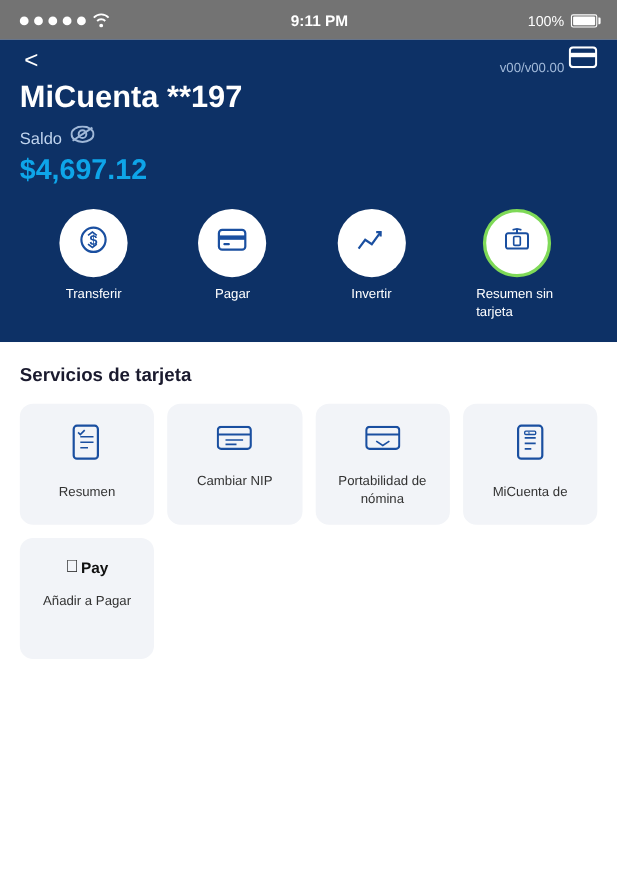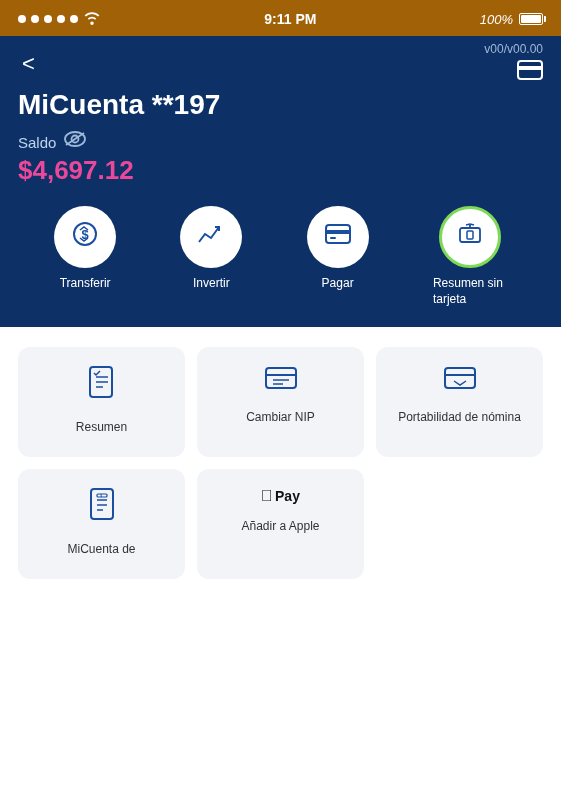--- a/index.html
+++ b/index.html
@@ -8,42 +8,42 @@
       width: 561px;
       height: 811px;
       font-family: -apple-system, BlinkMacSystemFont, 'Helvetica Neue', Arial, sans-serif;
       background: #f0f0f5;
       overflow: hidden;
       position: relative;
     }
 
     
     .status-bar {
-      background: #a16207;
+      background: #737373;
       display: flex;
       justify-content: space-between;
       align-items: center;
       padding: 8px 18px 6px;
       height: 36px;
     }
     .status-dots {
       display: flex; gap: 5px;
     }
     .status-dot {
       width: 8px; height: 8px;
       background: white; border-radius: 50%;
     }
     .status-wifi {
       color: white; font-size: 14px;
     }
     .status-time {
       color: white; font-size: 14px; font-weight: 600;
     }
     .status-right {
-      display: flex; align-items: center; gap: 6px; font-style: italic;
+      display: flex; align-items: center; gap: 6px;
     }
     .status-battery-pct {
       color: white; font-size: 13px;
     }
     .battery-icon {
       width: 24px; height: 12px;
       border: 1.5px solid white; border-radius: 2px;
       position: relative;
       display: inline-flex; align-items: center; padding: 1px;
     }
@@ -65,21 +65,21 @@
     }
     .header-top-row {
       display: flex; justify-content: space-between; align-items: center;
       margin-bottom: 4px;
     }
     .back-btn {
       color: white; font-size: 22px; cursor: pointer; line-height: 1;
       padding: 2px 4px;
     }
     .header-right-area {
-      display: flex; flex-direction: column; align-items: flex-end; gap: 4px;
+      display: flex; align-items: flex-end; gap: 4px;
     }
     .balance-hidden-text {
       color: #a0b8d8; font-size: 12px;
     }
     .card-icon-btn {
       color: white; font-size: 20px; cursor: pointer;
     }
 
     .account-title {
       color: white; font-size: 28px; font-weight: 700; margin-bottom: 10px;
@@ -88,21 +88,21 @@
     .balance-label-row {
       display: flex; align-items: flex-end; gap: 8px; margin-bottom: 4px;
     }
     .balance-label {
       color: #c0d4ee; font-size: 15px;
     }
     .eye-icon {
       color: #a0b8d8; font-size: 16px;
     }
     .balance-amount {
-      color: #ec4899; font-size: 26px; font-weight: 600; margin-bottom: 20px;
+      color: #0ea5e9; font-size: 26px; font-weight: 600; margin-bottom: 20px;
     }
 
     
     .actions-row {
       display: flex; justify-content: space-around; align-items: flex-start;
       padding: 0 4px;
     }
     .action-item {
       display: flex; flex-direction: column; align-items: center; gap: 8px;
       cursor: pointer;
@@ -128,21 +128,21 @@
       padding: 20px 18px;
       height: calc(811px - 36px - 260px);
       overflow-y: auto;
     }
 
     .section-title {
       font-size: 17px; font-weight: 600; color: #1a1a2e; margin-bottom: 16px;
     }
 
     .cards-grid {
-      display: grid; grid-template-columns: repeat(3, 1fr);
+      display: grid; grid-template-columns: repeat(4, 1fr);
       gap: 12px;
     }
 
     .card-item {
       background: #f2f4f8;
       border-radius: 12px;
       padding: 18px 10px 14px;
       display: flex; flex-direction: column; align-items: center; gap: 14px;
       cursor: pointer;
       min-height: 110px;
@@ -229,40 +229,40 @@
             <path d="M9 18 l4 3 l4-3" stroke="#1a4fa0" stroke-width="1.5" fill="none"></path>
           </svg>
         </span>
       </div>
       <span class="action-label">Transferir</span>
     </div>
 
     <div class="action-item">
       <div class="action-circle">
         <span class="action-icon">
-          <svg width="28" height="24" viewBox="0 0 28 24" fill="none">
-            <polyline points="2,20 8,12 14,16 22,5" stroke="#1a4fa0" stroke-width="2" fill="none"></polyline>
-            <polyline points="18,5 22,5 22,9" stroke="#1a4fa0" stroke-width="2" fill="none"></polyline>
-          </svg>
-        </span>
-      </div>
-      <span class="action-label">Invertir</span>
-    </div>
-
-    <div class="action-item">
-      <div class="action-circle">
-        <span class="action-icon">
           <svg width="28" height="22" viewBox="0 0 28 22" fill="none">
             <rect x="2" y="2" width="24" height="18" rx="3" stroke="#1a4fa0" stroke-width="2"></rect>
             <rect x="2" y="7" width="24" height="4" fill="#1a4fa0"></rect>
             <rect x="6" y="14" width="6" height="2" rx="1" fill="#1a4fa0"></rect>
           </svg>
         </span>
       </div>
       <span class="action-label">Pagar</span>
+    </div>
+
+    <div class="action-item">
+      <div class="action-circle">
+        <span class="action-icon">
+          <svg width="28" height="24" viewBox="0 0 28 24" fill="none">
+            <polyline points="2,20 8,12 14,16 22,5" stroke="#1a4fa0" stroke-width="2" fill="none"></polyline>
+            <polyline points="18,5 22,5 22,9" stroke="#1a4fa0" stroke-width="2" fill="none"></polyline>
+          </svg>
+        </span>
+      </div>
+      <span class="action-label">Invertir</span>
     </div>
 
     <div class="action-item">
       <div class="action-circle highlighted">
         <span class="action-icon">
           <svg width="28" height="28" viewBox="0 0 28 28" fill="none">
             <rect x="4" y="8" width="20" height="14" rx="2" stroke="#1a4fa0" stroke-width="1.8"></rect>
             <rect x="11" y="11" width="6" height="8" rx="1" stroke="#1a4fa0" stroke-width="1.5"></rect>
             <line x1="14" y1="4" x2="14" y2="8" stroke="#1a4fa0" stroke-width="1.8"></line>
             <line x1="10" y1="5" x2="14" y2="4" stroke="#1a4fa0" stroke-width="1.5"></line>
@@ -270,20 +270,21 @@
           </svg>
         </span>
       </div>
       <span class="action-label">Resumen sin tarjeta</span>
     </div>
 
   </div>
 </div>
 
 <div class="main-content">
+  <div class="section-title">Servicios de tarjeta</div>
 
   <div class="cards-grid">
 
     <div class="card-item">
       <span class="card-item-icon">
         <svg width="30" height="34" viewBox="0 0 30 34" fill="none">
           <rect x="3" y="2" width="22" height="30" rx="3" stroke="#1a4fa0" stroke-width="2"></rect>
           <line x1="9" y1="12" x2="21" y2="12" stroke="#1a4fa0" stroke-width="1.5"></line>
           <line x1="9" y1="17" x2="21" y2="17" stroke="#1a4fa0" stroke-width="1.5"></line>
           <line x1="9" y1="22" x2="16" y2="22" stroke="#1a4fa0" stroke-width="1.5"></line>
@@ -329,18 +330,18 @@
       </span>
       <span class="card-item-label">MiCuenta de</span>
     </div>
 
     <div class="card-item">
       <span class="card-item-icon">
         <div class="apple-pay-logo">
           <span class="apple-sym"></span> Pay
         </div>
       </span>
-      <span class="card-item-label">Añadir a Apple</span>
+      <span class="card-item-label">Añadir a Pagar</span>
     </div>
 
 
   </div>
 </div>
 
 </body></html>

